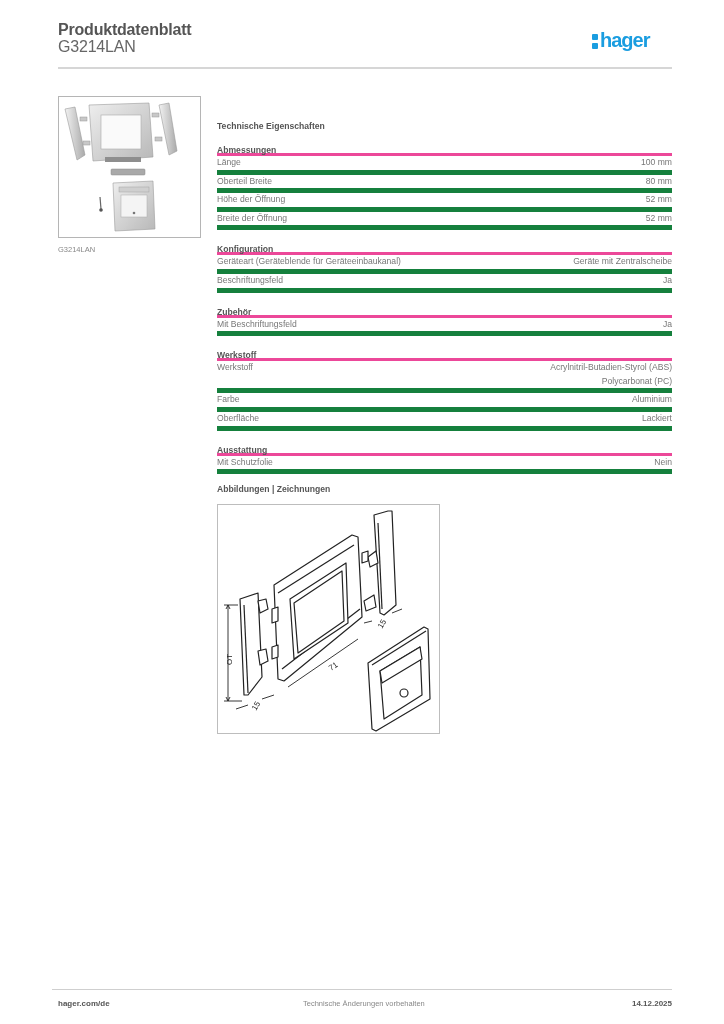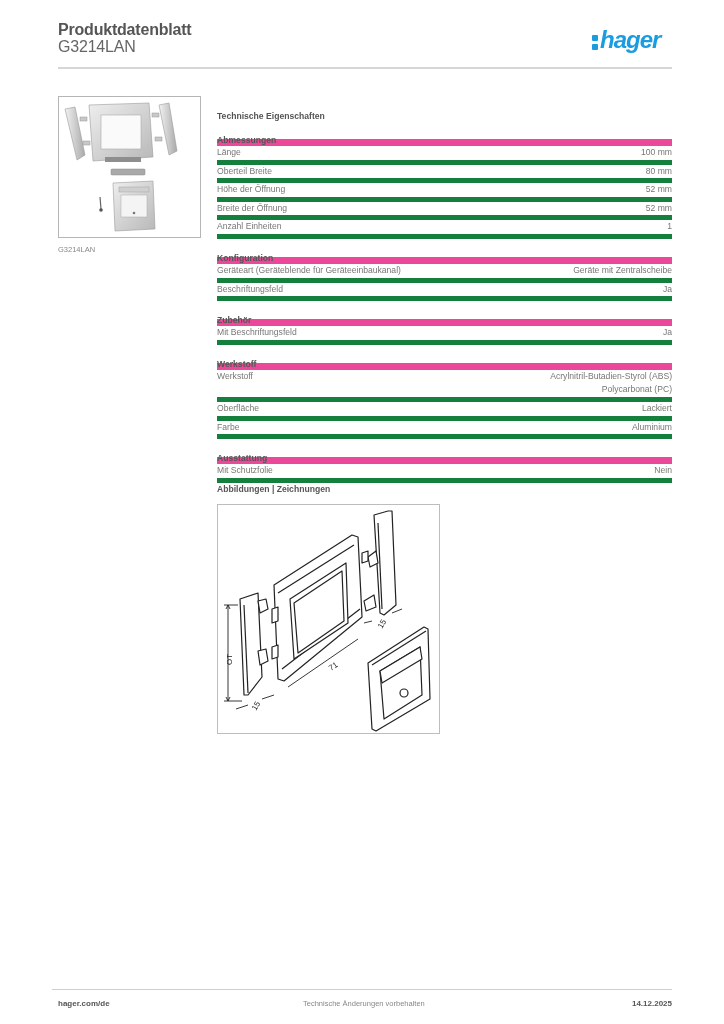--- a/index.html
+++ b/index.html
@@ -1,38 +1,38 @@
 <!DOCTYPE html>
 <html><head>
   <meta charset="utf-8">
   <style>
     * { margin: 0; padding: 0; box-sizing: border-box; }
     html, body { width: 724px; height: 1024px; background: #ffffff; }
     body { position: relative; font-family: "Liberation Sans", sans-serif; color: #555; overflow: hidden; }
 
     .title { position: absolute; left: 58px; top: 21px; font-size: 16px; font-weight: bold; color: #555; letter-spacing: -0.2px; }
     .subtitle { position: absolute; left: 58px; top: 38px; font-size: 16px; color: #666; letter-spacing: -0.2px; }
-    .logo { position: absolute; left: 592px; top: 26px; font-size: 24px; font-weight: bold; color: #1a9de0; letter-spacing: -1px; line-height: 28px; font-style: italic; }
+    .logo { position: absolute; left: 592px; top: 26px; font-size: 20px; font-weight: bold; color: #1a9de0; letter-spacing: -1px; line-height: 28px; }
     .logo .colon { display: inline-block; width: 6px; position: relative; margin-right: 2px; height: 18px; vertical-align: -2px; }
     .logo .colon i { position: absolute; left: 0; width: 6px; height: 6px; background: #1a9de0; border-radius: 1px; }
     .logo .colon i.d1 { top: 3px; }
     .logo .colon i.d2 { top: 12px; }
 
     .header-rule { position: absolute; left: 58px; top: 67px; width: 614px; height: 2px; background: #d6d6d6; }
 
     .product-image { position: absolute; left: 58px; top: 96px; width: 143px; height: 142px; border: 1px solid #b5b5b5; background: #fff; }
     .product-caption { position: absolute; left: 58px; top: 245px; font-size: 7.5px; color: #888; }
 
     .content { position: absolute; left: 217px; top: 96px; width: 455px; }
     .product-desc { font-size: 8.6px; font-weight: bold; color: #555; height: 12px; line-height: 12px; }
-    .tech-title { margin-top: 14px; font-size: 8.6px; font-weight: bold; color: #555; height: 12px; line-height: 12px; }
+    .tech-title { margin-top: 24px; font-size: 8.6px; font-weight: bold; color: #555; height: 12px; line-height: 12px; }
 
     .section { margin-top: 13px; }
     .section.first { margin-top: 12px; }
-    .section-title { font-size: 8.6px; font-weight: bold; color: #555; height: 12px; line-height: 12px; border-bottom: 7px solid #ec4899; }
+    .section-title { font-size: 8.6px; font-weight: bold; color: #555; height: 12px; line-height: 12px; border-bottom: 3px solid #ec4899; }
     .row { display: flex; justify-content: space-between; font-size: 8.6px; color: #777; border-bottom: 5px solid #15803d; line-height: 13.6px; min-height: 14.6px; }
     .row .val { text-align: right; white-space: pre-line; }
 
     .figures-title { position: absolute; left: 217px; top: 484px; font-size: 8.6px; font-weight: bold; color: #555; }
     .drawing { position: absolute; left: 217px; top: 504px; width: 223px; height: 230px; border: 1px solid #bdbdbd; background: #fff; }
 
     .footer-rule { position: absolute; left: 52px; top: 989px; width: 620px; height: 1px; background: #cfcfcf; }
     .footer-left { position: absolute; left: 58px; top: 999px; font-size: 8px; font-weight: bold; color: #555; }
     .footer-center { position: absolute; left: 303px; top: 999px; font-size: 7.5px; color: #888; }
     .footer-right { position: absolute; right: 52px; top: 999px; font-size: 8px; font-weight: bold; color: #555; margin-left: 20px; }
@@ -97,24 +97,20 @@
         <span class="val">80 mm</span>
       </div>
     <div class="row">
         <span>Höhe der Öffnung</span>
         <span class="val">52 mm</span>
       </div>
     <div class="row">
         <span>Breite der Öffnung</span>
         <span class="val">52 mm</span>
       </div>
-    <div class="row">
-        <span>Anzahl Einheiten</span>
-        <span class="val">1</span>
-      </div>
   </div>
 
   <div class="section">
     <div class="section-title">Konfiguration</div>
     <div class="row">
         <span>Geräteart (Geräteblende für Geräteeinbaukanal)</span>
         <span class="val">Geräte mit Zentralscheibe</span>
       </div>
     <div class="row">
         <span>Beschriftungsfeld</span>
@@ -131,26 +127,26 @@
   </div>
 
   <div class="section">
     <div class="section-title">Werkstoff</div>
     <div class="row">
         <span>Werkstoff</span>
         <span class="val">Acrylnitril-Butadien-Styrol (ABS)
 Polycarbonat (PC)</span>
       </div>
     <div class="row">
+        <span>Farbe</span>
+        <span class="val">Aluminium</span>
+      </div>
+    <div class="row">
         <span>Oberfläche</span>
         <span class="val">Lackiert</span>
-      </div>
-    <div class="row">
-        <span>Farbe</span>
-        <span class="val">Aluminium</span>
       </div>
   </div>
 
   <div class="section">
     <div class="section-title">Ausstattung</div>
     <div class="row">
         <span>Mit Schutzfolie</span>
         <span class="val">Nein</span>
       </div>
   </div>

